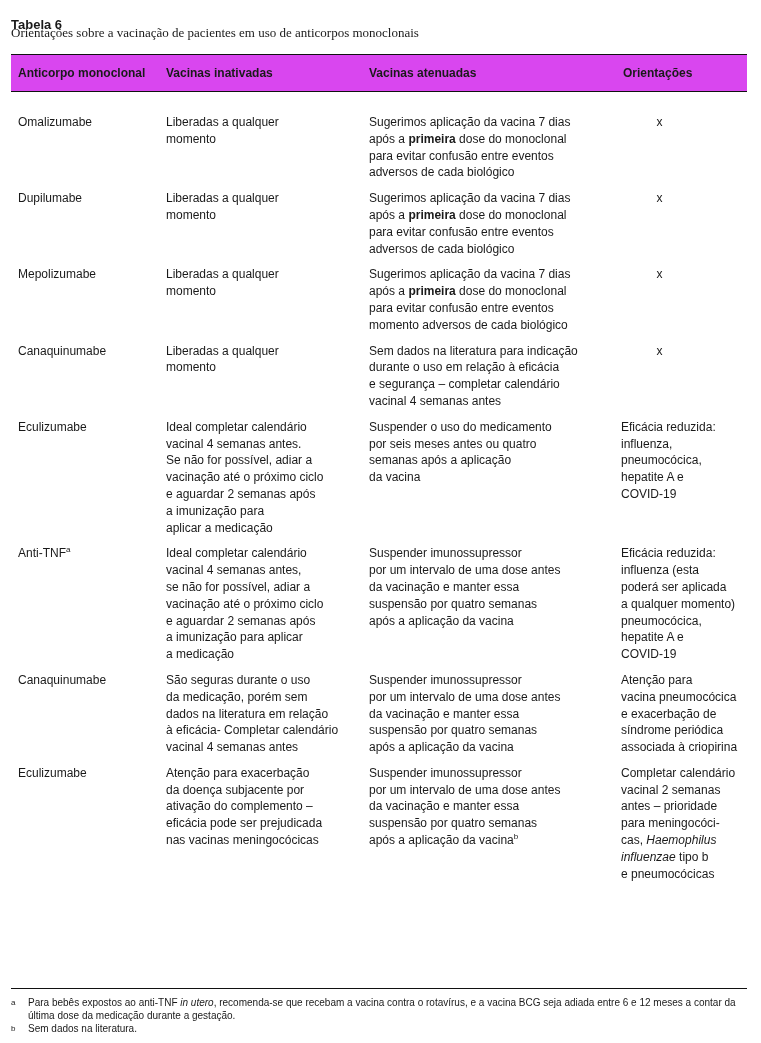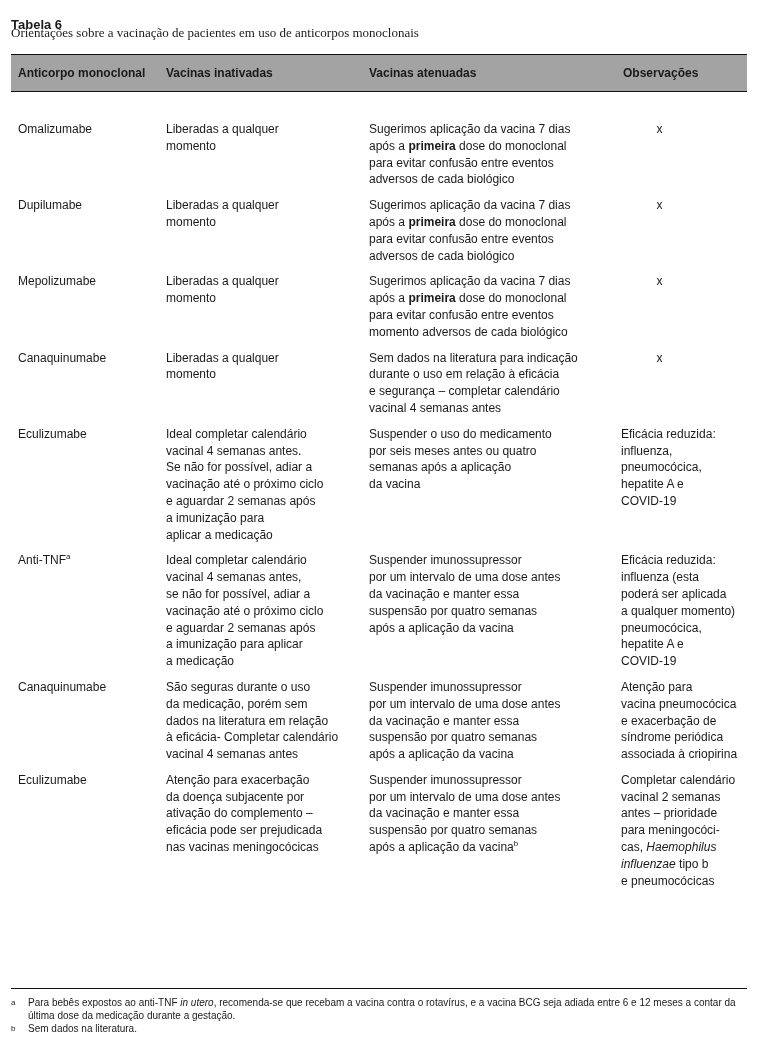--- a/index.html
+++ b/index.html
@@ -13,31 +13,31 @@
       font-weight: bold; font-size: 13px; line-height: 17px;
     }
     .subtitle {
       position: absolute; left: 11px; top: 24px;
       font-size: 13px; line-height: 17px; font-family: Liberation Serif, serif;
     }
     .table-wrap {
       position: absolute; left: 11px; top: 54px; width: 736px;
     }
     table { border-collapse: collapse; width: 736px; table-layout: fixed; }
-    thead tr { background: #a3a3a3; }
+    thead tr { background: #d946ef; }
     thead th {
       text-align: left; font-weight: bold; font-size: 12px;
       height: 36px; padding: 0 0 0 7px; vertical-align: middle;
       border-top: 1.5px solid #111; border-bottom: 1.5px solid #111;
     }
     thead th.obs { text-align: left; padding-left: 9px; }
     tbody td {
       vertical-align: top; padding: 0 0 0 7px; font-size: 12px; line-height: 16.8px;
     }
-    tbody tr.first td { padding-top: 29px; }
+    tbody tr.first td { padding-top: 22px; }
     tbody tr td { padding-bottom: 9px; }
     td.center { text-align: center; padding-left: 0; padding-right: 42px; }
     sup { font-size: 8px; line-height: 0; vertical-align: super; }
     .col1 { width: 148px; }
     .col2 { width: 203px; }
     .col3 { width: 252px; }
     .col4 { width: 133px; }
     .footer-line {
       position: absolute; left: 11px; top: 988px; width: 736px; height: 0;
       border-top: 1.3px solid #111;
@@ -62,21 +62,21 @@
       <col class="col1">
         <col class="col2">
         <col class="col3">
         <col class="col4">
     </colgroup>
     <thead>
       <tr>
         <th>Anticorpo monoclonal</th>
         <th>Vacinas inativadas</th>
         <th>Vacinas atenuadas</th>
-        <th class="obs">Observações</th>
+        <th class="obs">Orientações</th>
       </tr>
     </thead>
     <tbody id="tbody">
         <tr class="first">
           <td>Omalizumabe</td>
           <td>Liberadas a qualquer<br>momento</td>
           <td>Sugerimos aplicação da vacina 7 dias<br>após a <b>primeira</b> dose do monoclonal<br>para evitar confusão entre eventos<br>adversos de cada biológico</td>
           <td class="center">x</td>
         </tr>
         <tr>

